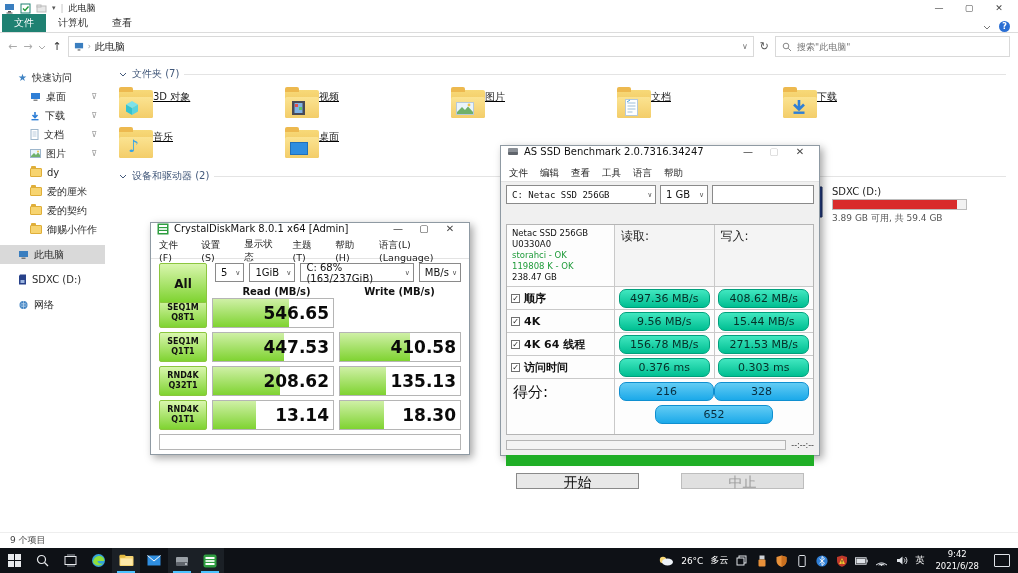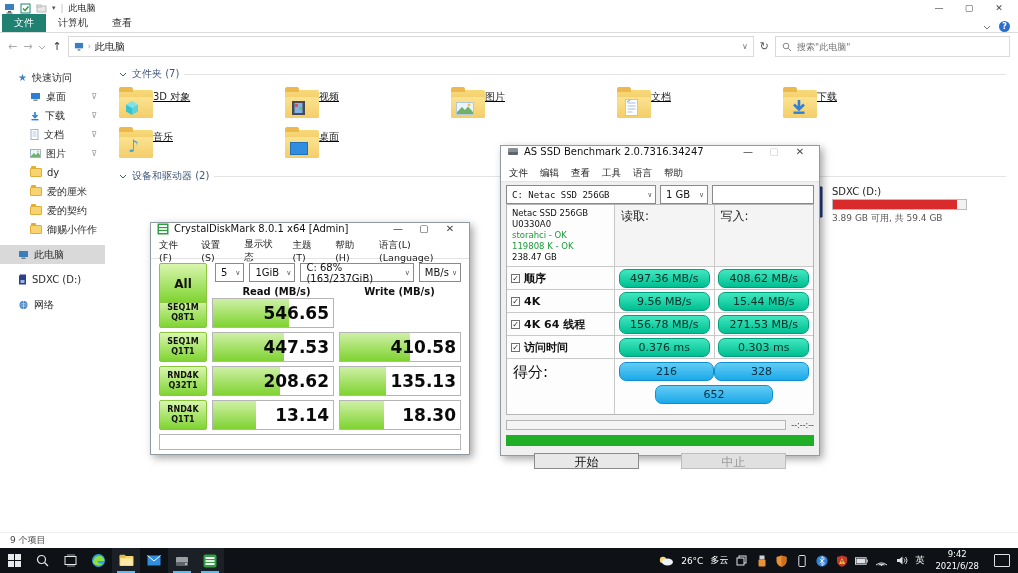--- a/index.html
+++ b/index.html
@@ -83,21 +83,21 @@
   .rowbtn { width:48px; height:30px; background:linear-gradient(#d9f6ae,#7fd331); border:1px solid #8cc63f; border-radius:2px;
     display:flex; flex-direction:column; align-items:center; justify-content:center; font-size:8px; font-weight:bold; color:#111; line-height:1.25; }
   .cell { position:relative; width:122px; height:30px; border:1px solid #b5b5b5; background:#fff; overflow:hidden; }
   .cell .bar { position:absolute; left:0; top:0; bottom:0; background:linear-gradient(#cff0a6,#7fd331); }
   .cell .val { position:absolute; right:4px; top:0; bottom:0; display:flex; align-items:center; font-size:17px; font-weight:bold; color:#0a0a0a; }
   .cdm-msg { height:16px; border:1px solid #b5b5b5; margin-top:2px; }
 
   
   .asssd { left:500px; top:145px; width:320px; height:311px; }
   .as-body { padding:3px 5px; }
-  .as-combos { display:flex; gap:4px; margin-bottom:0; }
+  .as-combos { display:flex; gap:4px; margin-bottom:20px; }
   .as-combos .txt { flex:1; height:19px; border:1px solid #8a8a8a; background:#fff; }
   .as-table { border:1px solid #b5b5b5; background:#fdfdfd; }
   .as-toprow { display:flex; border-bottom:1px solid #c9c9c9; }
   .as-info { width:108px; padding:3px 5px; font-size:8.5px; line-height:1.3; color:#111; border-right:1px solid #c9c9c9; }
   .as-info .ok { color:#1f9b3a; }
   .as-hd { flex:1; font-size:12px; color:#222; padding:3px 6px; border-right:1px solid #c9c9c9; background:#f4f4f4; }
   .as-hd:last-child { border-right:0; }
   .as-row { display:flex; border-bottom:1px solid #c9c9c9; height:23px; align-items:center; }
   .as-row .lab { width:108px; display:flex; align-items:center; gap:4px; padding-left:4px; font-size:11px; font-weight:bold; color:#111; border-right:1px solid #c9c9c9; height:100%; }
   .cb { width:9px; height:9px; border:1px solid #707070; background:#fff; font-size:8px; line-height:8px; text-align:center; color:#222; }
@@ -110,21 +110,21 @@
   .scorezone { flex:1; padding:3px 4px; }
   .scorerow { display:flex; }
   .bluepill { flex:1; text-align:center; font-size:11px; color:#082c3d; border-radius:7px; padding:2px 0;
     background:linear-gradient(#63ccf4,#1ba9e9); border:1px solid #0f8fd0; }
   .bluepill.total { flex:none; width:62%; margin:4px auto 7px auto; display:block; }
   .as-progressrow { display:flex; align-items:center; gap:5px; margin-top:5px; }
   .as-progress { flex:1; height:10px; border:1px solid #b5b5b5; background:#f4f4f4; }
   .as-eta { font-size:8px; color:#333; }
   .as-greenbar { height:11px; background:#1fae26; margin-top:5px; }
   .as-buttons { display:flex; justify-content:center; gap:42px; margin-top:7px; }
-  .as-buttons button { width:105px; height:16px; font-size:12px; font-family:inherit; border:1px solid #8a8a8a; background:#e8e8e8; color:#111; }
+  .as-buttons button { width:123px; height:16px; font-size:14px; font-family:inherit; border:1px solid #8a8a8a; background:#e8e8e8; color:#111; }
   .as-buttons button.disabled { color:#9b9b9b; background:#e0e0e0; border-color:#bdbdbd; }
 
   
   .taskbar { position:absolute; left:0; right:0; bottom:0; height:25px; background:#0e1116; display:flex; align-items:center; color:#fff; }
   .tb-btn { width:28px; height:25px; display:flex; align-items:center; justify-content:center; position:relative; }
   .tb-btn.open:after { content:""; position:absolute; bottom:0; left:5px; right:5px; height:2px; background:#4cc2ff; }
   .tb-btn.open { background:#1b2026; }
   .tray { margin-left:auto; display:flex; align-items:center; gap:7px; padding-right:4px; font-size:9px; }
   .tray .ti { display:flex; align-items:center; justify-content:center; width:13px; height:13px; font-size:9px; }
   .clock { text-align:center; font-size:8.5px; line-height:1.3; padding:0 4px; }

